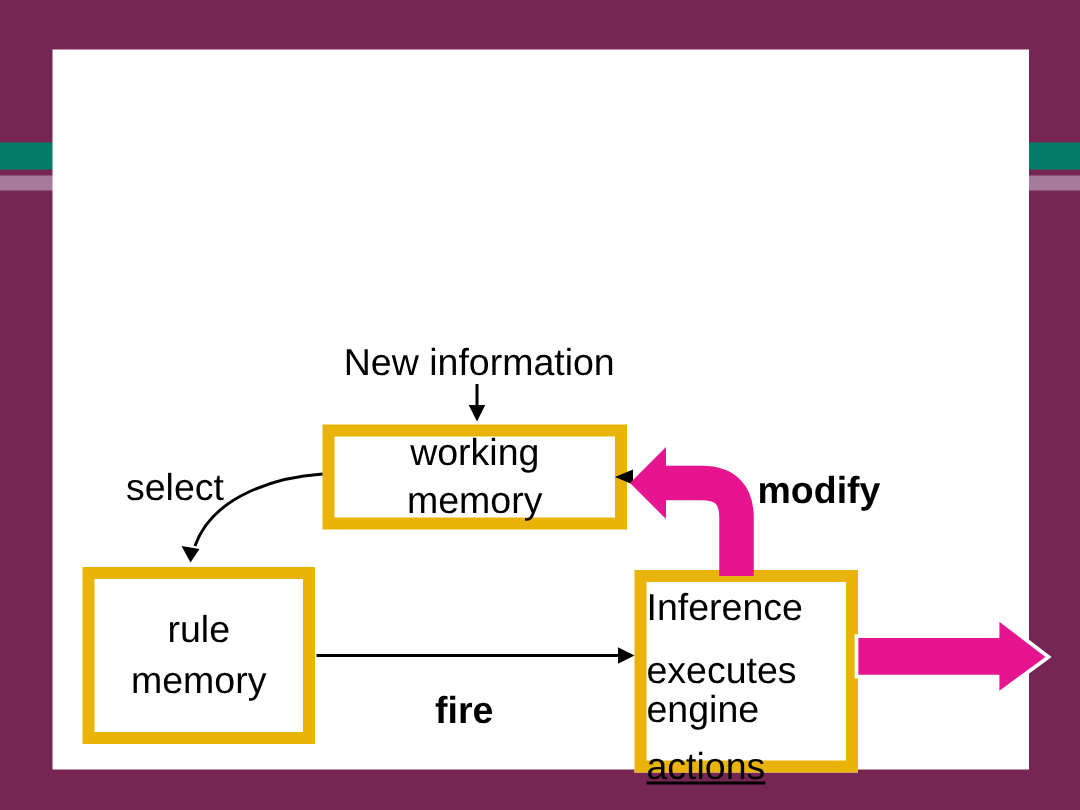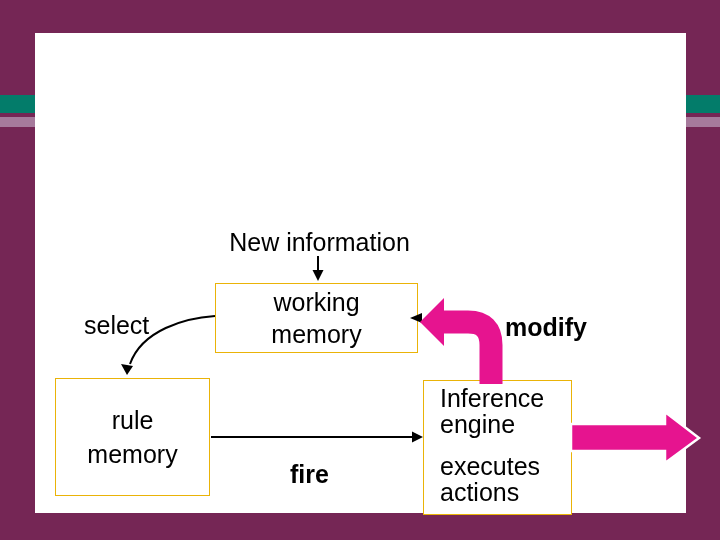--- a/index.html
+++ b/index.html
@@ -14,33 +14,33 @@
   .stripe.teal{top:95px;height:18px;background:#037c6a;}
   .stripe.mauve{top:117px;height:10px;background:#a67a9c;}
   .slide{
     position:absolute;left:35px;top:33px;width:651px;height:480px;
     background:#ffffff;
   }
   .diagram-label{
     position:absolute;color:#000;font-size:25px;line-height:1.1;white-space:nowrap;
   }
   .box{
-    position:absolute;background:#ffffff;border:1px solid #eab308;
+    position:absolute;background:#ffffff;border:8px solid #eab308;
     color:#000;font-size:25px;box-sizing:border-box;
   }
   .box.centered{display:flex;flex-direction:column;justify-content:center;align-items:center;}
   .box .bline{display:block;text-align:center;}
   #box-working-memory{left:215px;top:283px;width:203px;height:70px;}
   #box-working-memory .bline{line-height:32px;}
   #box-rule-memory{left:55px;top:378px;width:155px;height:118px;}
   #box-rule-memory .bline{line-height:34px;}
-  #box-inference{left:423px;top:380px;width:149px;height:135px;padding:4px 0 0 16px;overflow:visible;}
+  #box-inference{left:423px;top:380px;width:149px;height:135px;padding:4px 0 0 0;overflow:visible;}
   #box-inference .iline{display:block;text-align:left;line-height:26px;}
   #box-inference .iline.gap16{margin-top:16px;}
-  #box-inference .iline.gap12{margin-top:0;}
+  #box-inference .iline.gap12{margin-top:12px;text-decoration:underline;}
   #label-new-information{left:197px;top:229px;width:245px;text-align:center;}
   #label-select{left:84px;top:312px;}
   #label-modify{left:505px;top:314px;font-weight:bold;}
   #label-fire{left:290px;top:461px;font-weight:bold;}
   #label-output{left:581px;top:456px;}
   svg.overlay{position:absolute;left:0;top:0;width:720px;height:540px;pointer-events:none;}
 </style>
 </head>
 <body>
 
@@ -62,22 +62,22 @@
     <span class="bline">memory</span>
   </div>
 
   <div class="box centered" id="box-rule-memory">
     <span class="bline">rule</span>
     <span class="bline">memory</span>
   </div>
 
   <div class="box" id="box-inference">
     <span class="iline">Inference</span>
+    <span class="iline gap16">executes</span>
     <span class="iline">engine</span>
-    <span class="iline gap16">executes</span>
     <span class="iline gap12">actions</span>
   </div>
 
   <svg class="overlay" viewBox="0 0 720 540">
 
     <g>
       <line x1="318" y1="256" x2="318" y2="272" stroke="#000" stroke-width="2"></line>
       <polygon points="318,281 312.5,270 323.5,270" fill="#000"></polygon>
     </g>
 

